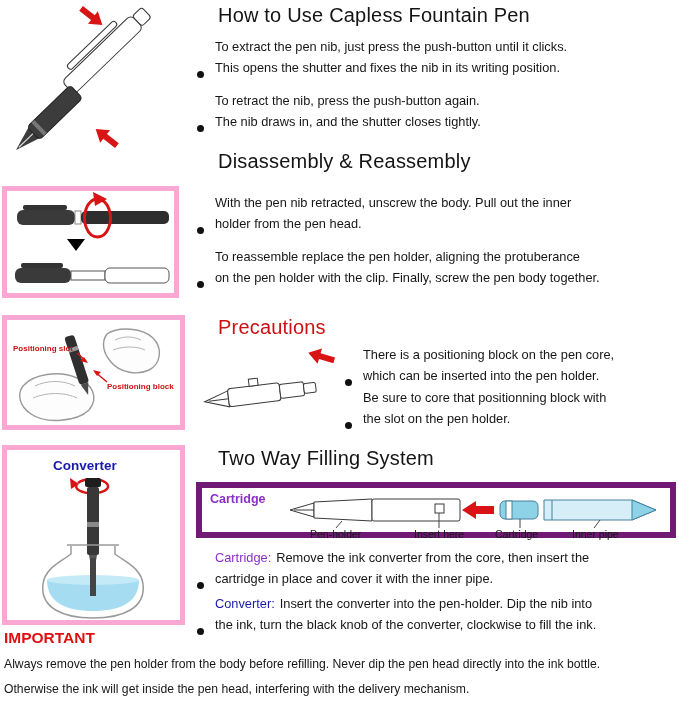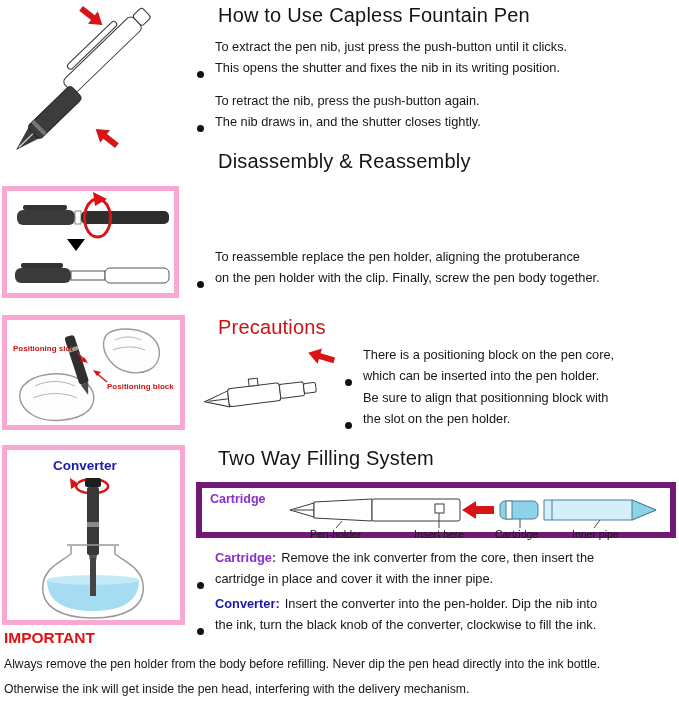--- a/index.html
+++ b/index.html
@@ -5,21 +5,21 @@
   *{margin:0;padding:0;box-sizing:border-box}
   html,body{background:#fff}
   body{font-family:"Liberation Sans",sans-serif;color:#141414}
   .sheet{position:relative;width:679px;height:703px;background:#fff;overflow:hidden}
   .abs{position:absolute}
   .heading{position:absolute;font-size:20px;font-weight:400;color:#141414;letter-spacing:.2px}
   .heading.red{color:#cc1111}
   .bullet{position:absolute;display:flex;align-items:flex-end;gap:11px}
   .dot{flex:none;width:7px;height:7px;border-radius:50%;background:#111;margin-top:6px}
   .btext{font-size:12.8px;line-height:1.62;color:#161616;white-space:pre-line}
-  .blabel{font-weight:700;margin-right:5px}
+  .blabel{font-weight:400;margin-right:5px}
   .blabel.purple{color:#8a2fc8}
   .blabel.blue{color:#1a1aaa}
   .illus-box{position:absolute;border:5px solid #f9a8d4;background:#fff}
   .diagram-box{position:absolute;border:6px solid #701a75;background:#fff}
   .pos-label{position:absolute;color:#cc1111;font-size:8px;font-weight:700;white-space:nowrap}
   .converter-label{position:absolute;color:#1a1aaa;font-size:13.5px;font-weight:700}
   .cartridge-top-label{position:absolute;color:#8a2fc8;font-size:12.5px;font-weight:700}
   .part-label{position:absolute;font-size:10.5px;color:#161616;white-space:nowrap}
   .imp-title{position:absolute;color:#e01010;font-size:15.5px;font-weight:700}
   .imp-line{position:absolute;font-size:12.2px;color:#161616;white-space:nowrap}
@@ -76,20 +76,25 @@
       </g>
       <polygon points="60,48 78,48 69,60" fill="#000"></polygon>
       <rect x="14" y="72" width="42" height="5" rx="2" fill="#333"></rect>
       <rect x="8" y="77" width="56" height="15" rx="6" fill="#3a3a3a"></rect>
       <rect x="64" y="80" width="34" height="9" fill="#fff" stroke="#555"></rect>
       <rect x="98" y="77" width="64" height="15" rx="5" fill="#fff" stroke="#555"></rect>
     </svg>
   </div>
 
   <div class="heading" style="left:218px;top:150px">Disassembly &amp; Reassembly</div>
+  <div class="bullet" style="left:197px;top:193px;width:470px">
+    <span class="dot"></span>
+    <div class="btext">With the pen nib retracted, unscrew the body. Pull out the inner
+holder from the pen head.</div>
+  </div>
   <div class="bullet" style="left:197px;top:247px;width:470px">
     <span class="dot"></span>
     <div class="btext">To reassemble replace the pen holder, aligning the protuberance
 on the pen holder with the clip. Finally, screw the pen body together.</div>
   </div>
 
   <div class="illus-box" style="left:2px;top:315px;width:183px;height:115px">
     <svg width="181" height="113" viewBox="0 0 181 113">
       <path d="M100,14 C112,6 136,8 146,18 C156,28 154,44 142,50 C130,56 112,52 104,42 C96,33 94,22 100,14 Z" fill="#fdfdfd" stroke="#9a9a9a" stroke-width="1.4"></path>
       <path d="M108,20 C116,16 126,16 134,20 M106,30 C116,26 130,26 138,30" fill="none" stroke="#b5b5b5"></path>
@@ -129,21 +134,21 @@
     </svg>
   </div>
 
   <div class="bullet" style="left:345px;top:345px;width:320px">
     <span class="dot"></span>
     <div class="btext">There is a positioning block on the pen core,
 which can be inserted into the pen holder.</div>
   </div>
   <div class="bullet" style="left:345px;top:388px;width:320px">
     <span class="dot"></span>
-    <div class="btext">Be sure to align that positionning block with
+    <div class="btext">Be sure to core that positionning block with
 the slot on the pen holder.</div>
   </div>
 
   <div class="illus-box" style="left:2px;top:445px;width:183px;height:180px">
     <span class="converter-label" style="left:46px;top:8px">Converter</span>
     <svg width="181" height="178" viewBox="0 0 181 178">
       <g>
         <path d="M70,34 A16,7 0 1 0 71,33" fill="none" stroke="#d81414" stroke-width="2.5"></path>
         <polygon points="63,28 72,34 64,39" fill="#d81414"></polygon>
       </g>

